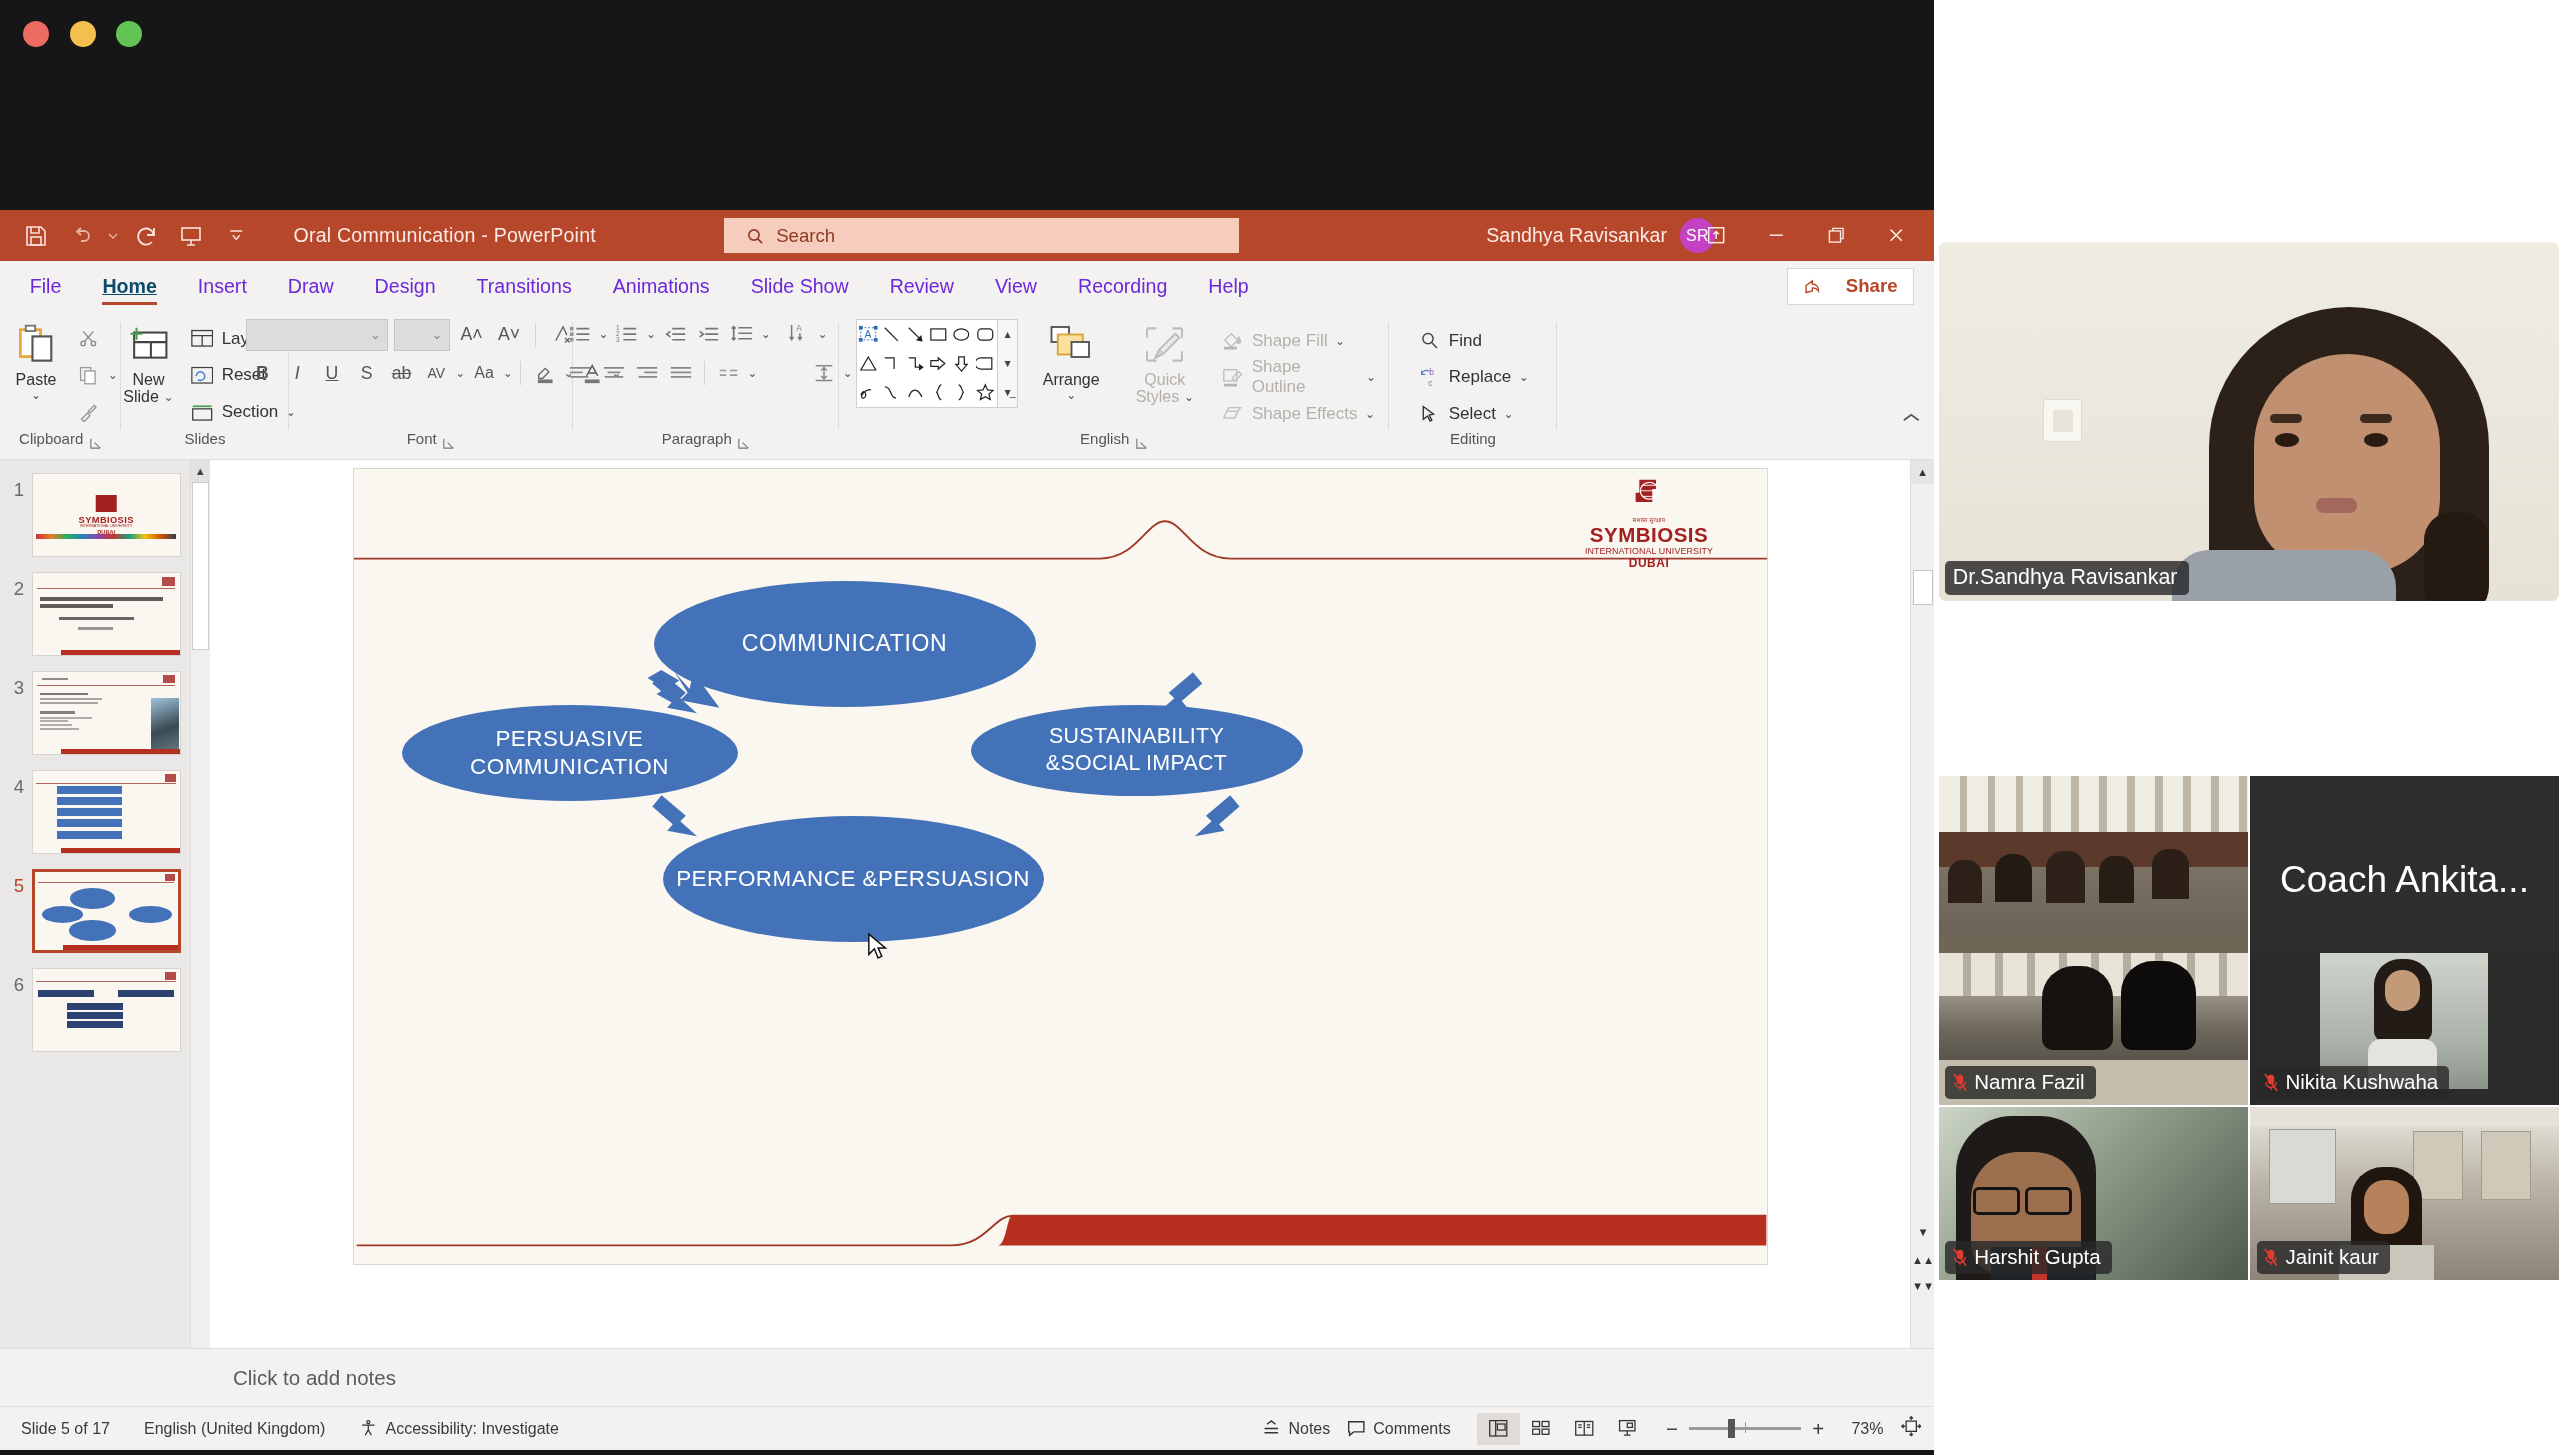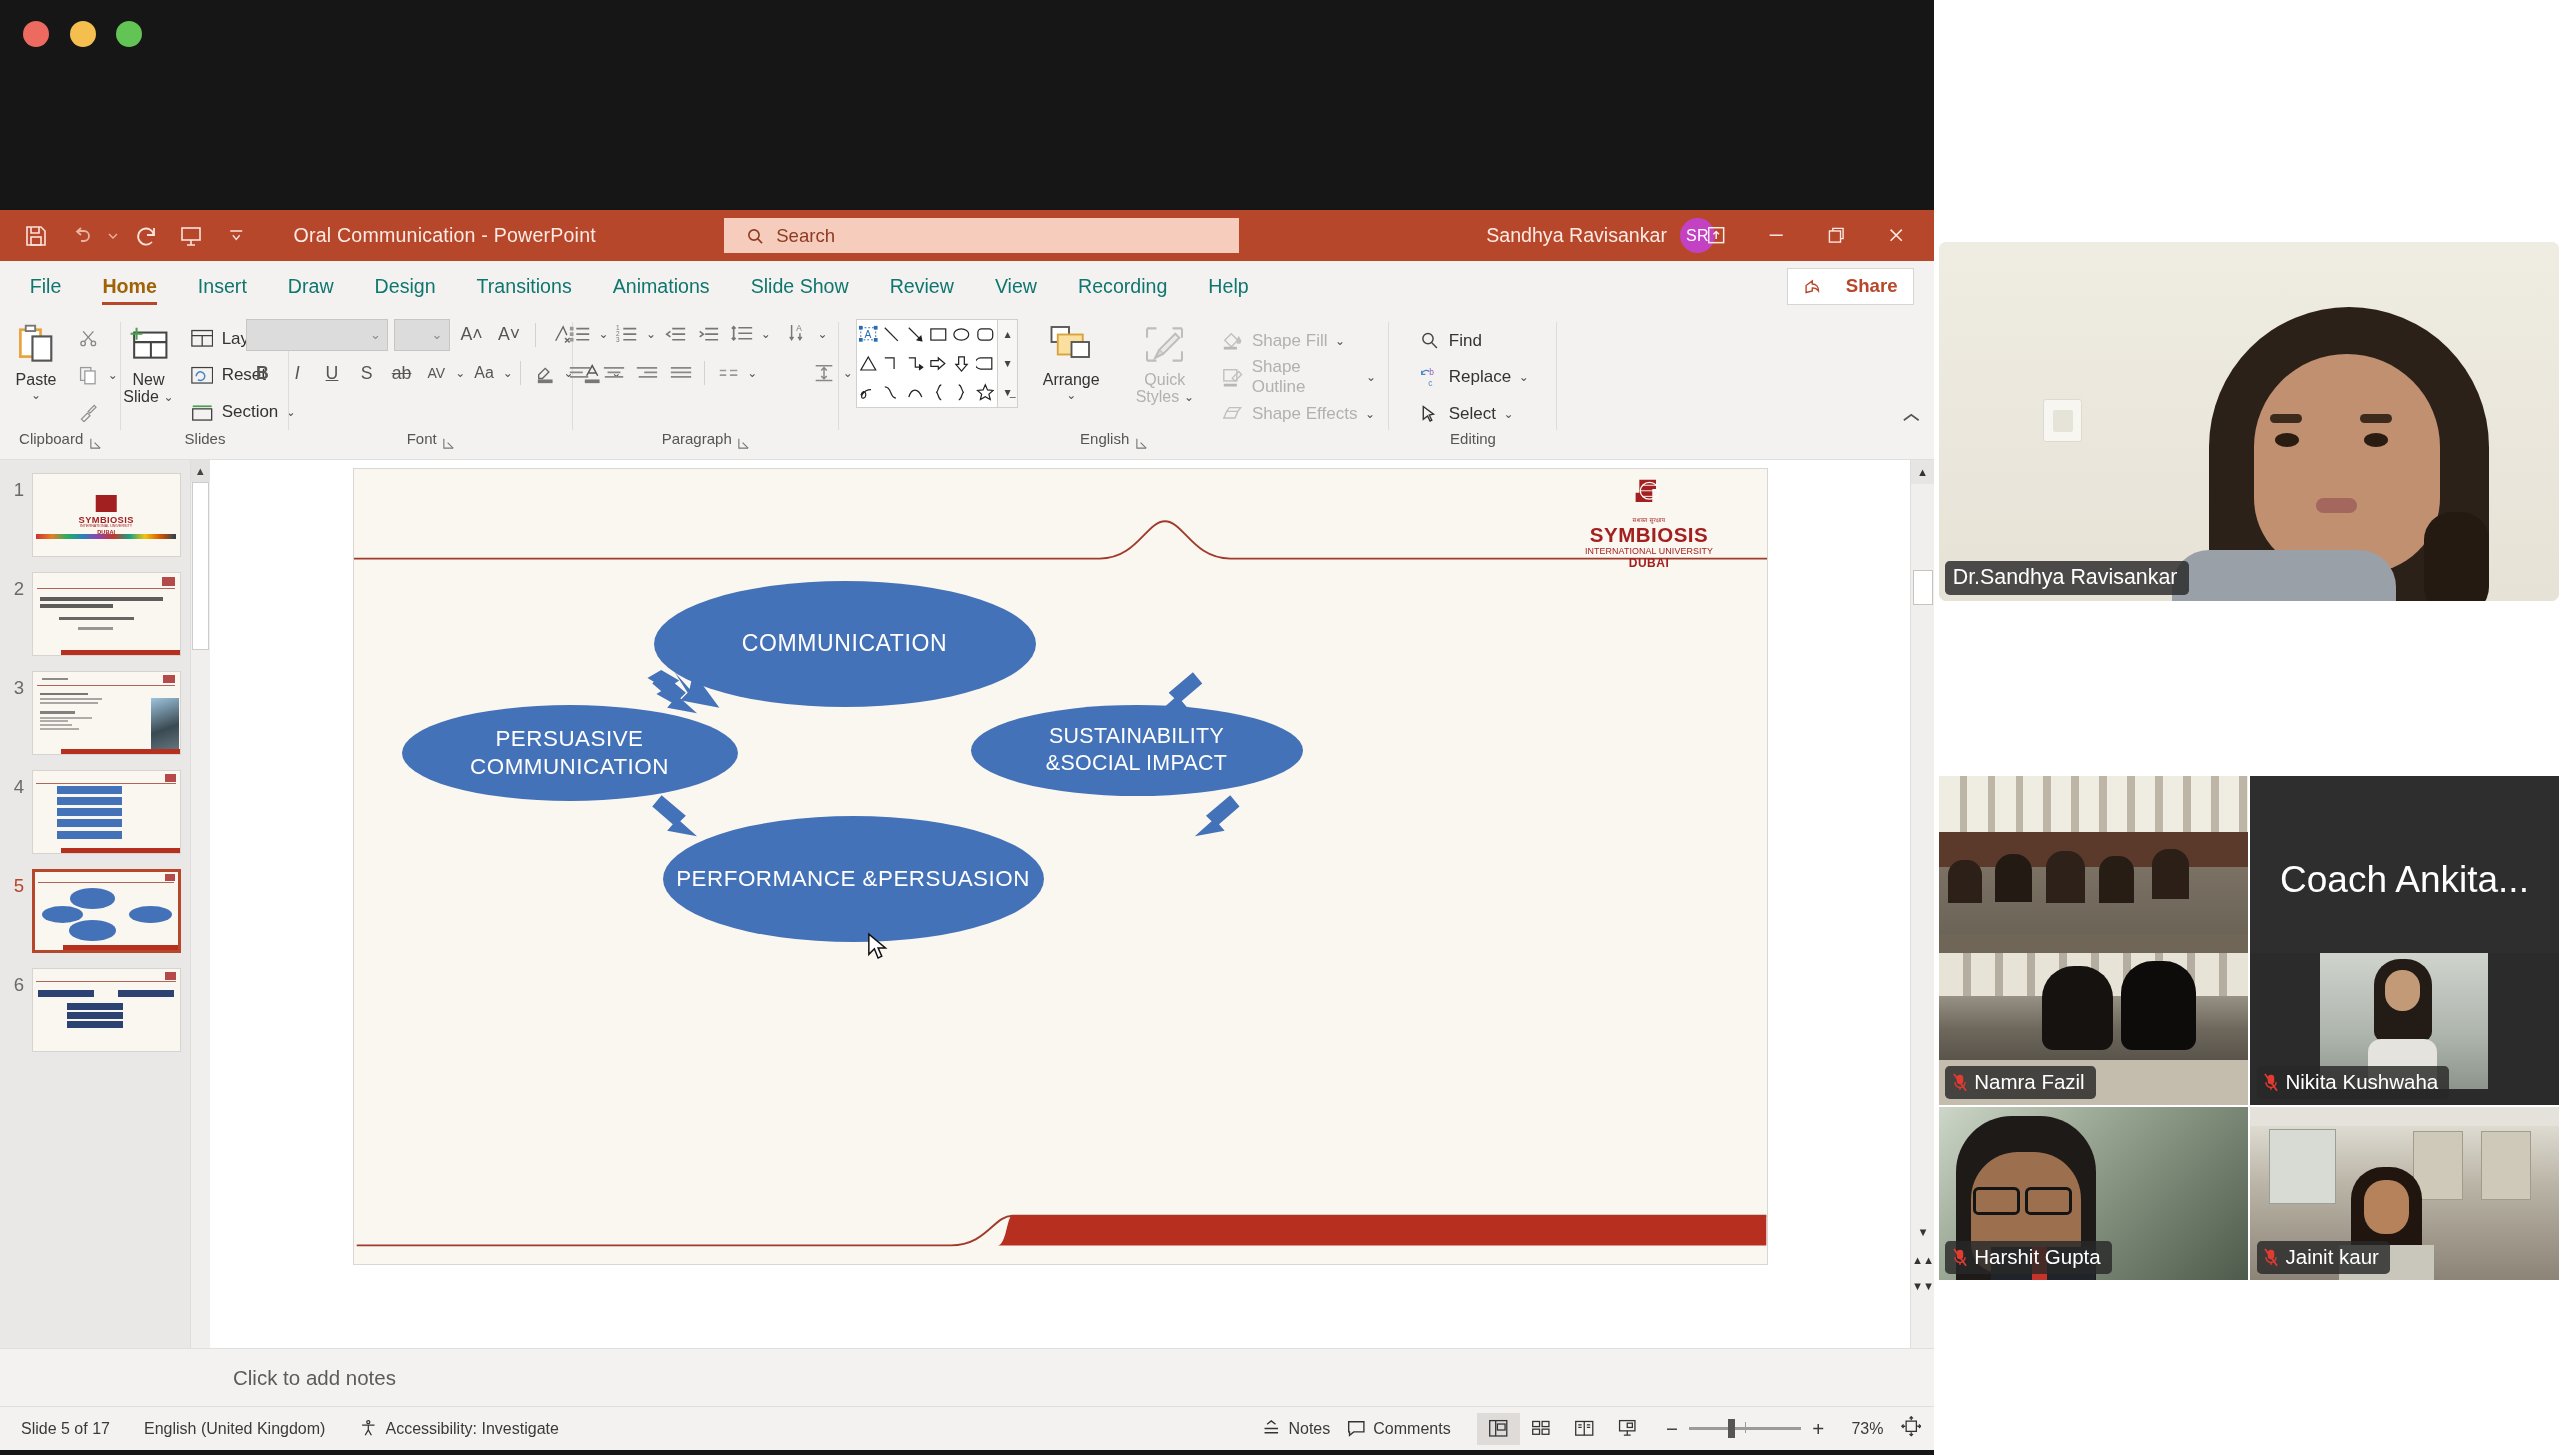--- a/index.html
+++ b/index.html
@@ -32,22 +32,22 @@
   .acct { position:absolute; right:219px; top:0; height:51px; display:flex; align-items:center; gap:13px; }
   .acct-name { color:#fdeae4; font-size:19.6px; white-space:nowrap; }
   .avatar { width:35px; height:35px; border-radius:50%; background:#c341c3; color:#fff; font-size:16px;
             display:flex; align-items:center; justify-content:center; letter-spacing:0.5px;}
   .wbtns { position:absolute; right:7.5px; top:0; height:51px; display:flex; align-items:center; }
   .wbtn { width:60px; height:51px; display:flex; align-items:center; justify-content:center; color:#fdeae4; }
 
   
   .tabsrow { position:relative; height:50px; background:#f3f2f1; display:flex; align-items:center; padding-left:9.3px; }
   .tab { position:relative; padding:0 20.5px; height:50px; display:flex; align-items:center;
-         font-size:19.6px; color:#0f766e; white-space:nowrap; }
-  .tab.active { font-weight:bold; color:#a16207; }
+         font-size:19.6px; color:#6d28d9; white-space:nowrap; }
+  .tab.active { font-weight:bold; color:#0c4a6e;text-decoration:underline; }
   .tab.active:after { content:""; position:absolute; left:20.5px; right:20.5px; bottom:5.6px; height:3.7px; background:#b7472a; }
   .share { position:absolute; right:20.5px; top:6.5px; height:37px; padding:0 15px; background:#fff;
            border:0.9px solid #d8d6d4; display:flex; align-items:center; gap:24px; color:#b7472a;
            font-size:18.6px; font-weight:bold; }
 
   
   .ribbon { position:relative; height:149px; background:#f3f2f1; border-bottom:0.9px solid #e1dfdd; display:flex; }
   .grp { position:relative; height:149px; display:flex; flex-direction:column; align-items:center; padding:0 9.3px; }
   .grp:after { content:""; position:absolute; right:0; top:11.2px; bottom:30px; width:0.9px; background:#dedbd9; }
   .grp-body { flex:1; display:flex; align-items:flex-start; padding-top:7.5px; }

